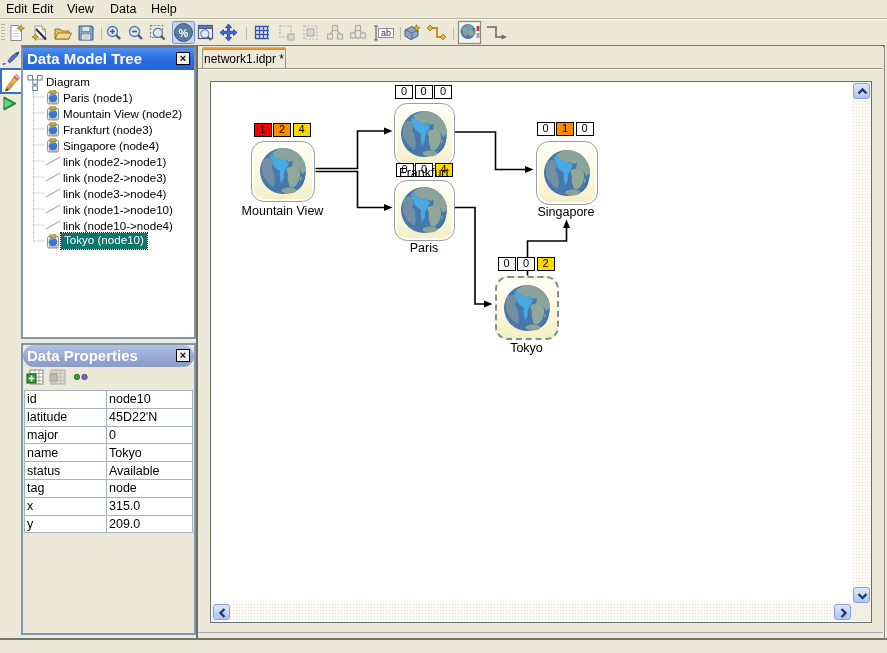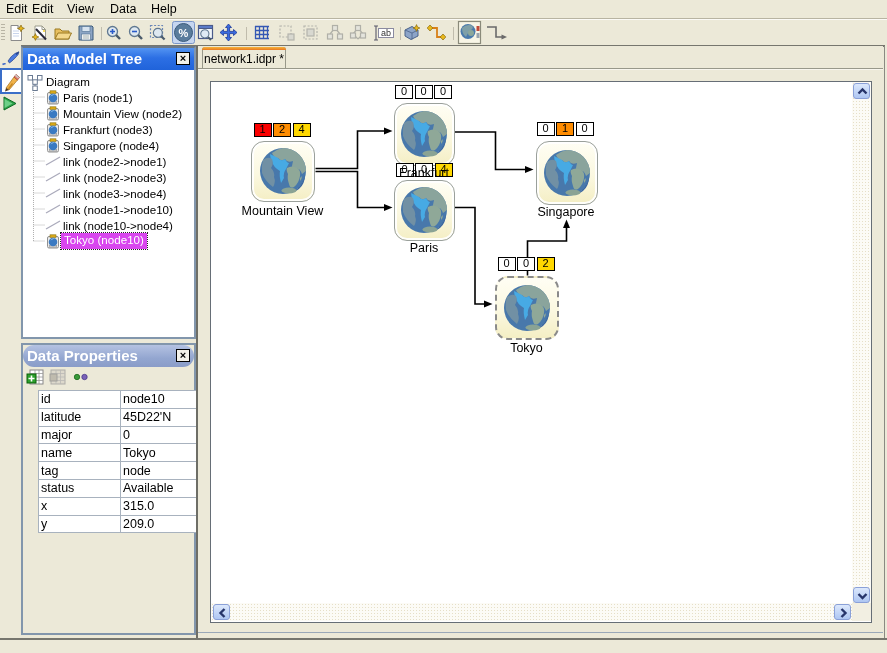--- a/index.html
+++ b/index.html
@@ -31,26 +31,26 @@
   padding:2px 4px 0 4px; letter-spacing:0; }
 #treepanel .ptitle { background:linear-gradient(180deg,#5394f2 0%, #2c6fe4 45%, #2063da 100%); }
 #propspanel .ptitle { background:linear-gradient(180deg,#b4c2e2 0%, #93a6d0 60%, #8a9cc8 100%);border-radius:11px; }
 .closebox { position:absolute; right:4px; top:4px; width:14px; height:13px; background:#f4f2ea;
   border:1px solid #000; font-size:11px; font-weight:bold; color:#000; text-align:center;
   line-height:11px; }
 #treebody { position:absolute; left:0; top:22px; width:171px; height:267px; background:#fff;
   font-size:11.6px; overflow:hidden; }
 .trow { position:absolute; left:0; height:16px; white-space:nowrap; }
 .trow .txt { position:absolute; top:2px; }
-.tsel { background:#d946ef; color:#fff; outline:1px dotted #222; }
+.tsel { background:#0f766e; color:#fff; outline:1px dotted #222; }
 
 
 #propstools { position:absolute; left:0; top:22px; width:171px; height:23px; background:#ece9d8; }
 #propstable { position:absolute; left:1px; top:45px; width:169px; background:#fff;
-  border-collapse:collapse; font-size:12.5px;margin-left:14px; }
+  border-collapse:collapse; font-size:12.5px; }
 #propstable td { border:1px solid #a8b2be; height:17.8px; padding:0 0 0 2px; font-weight:normal; }
 #propstable td.k { width:82px; }
 
 
 #vsep { position:absolute; left:196px; top:46px; width:2px; height:592px; background:#6e6e66; }
 #rightedge { position:absolute; left:883.5px; top:46px; width:1.5px; height:592px; background:#8a8a82; }
 #bottomedge { position:absolute; left:0; top:638px; width:887px; height:2px; background:#76766e; }
 
 
 #canvasarea { position:absolute; left:198px; top:46px; width:685px; height:587px; background:#ece9d8;
@@ -364,26 +364,26 @@
         </tr>
     <tr>
           <td class="k">major</td>
           <td>0</td>
         </tr>
     <tr>
           <td class="k">name</td>
           <td>Tokyo</td>
         </tr>
     <tr>
+          <td class="k">status</td>
+          <td>Available</td>
+        </tr>
+    <tr>
           <td class="k">tag</td>
           <td>node</td>
-        </tr>
-    <tr>
-          <td class="k">status</td>
-          <td>Available</td>
         </tr>
     <tr>
           <td class="k">x</td>
           <td>315.0</td>
         </tr>
     <tr>
           <td class="k">y</td>
           <td>209.0</td>
         </tr>
   </tbody>

